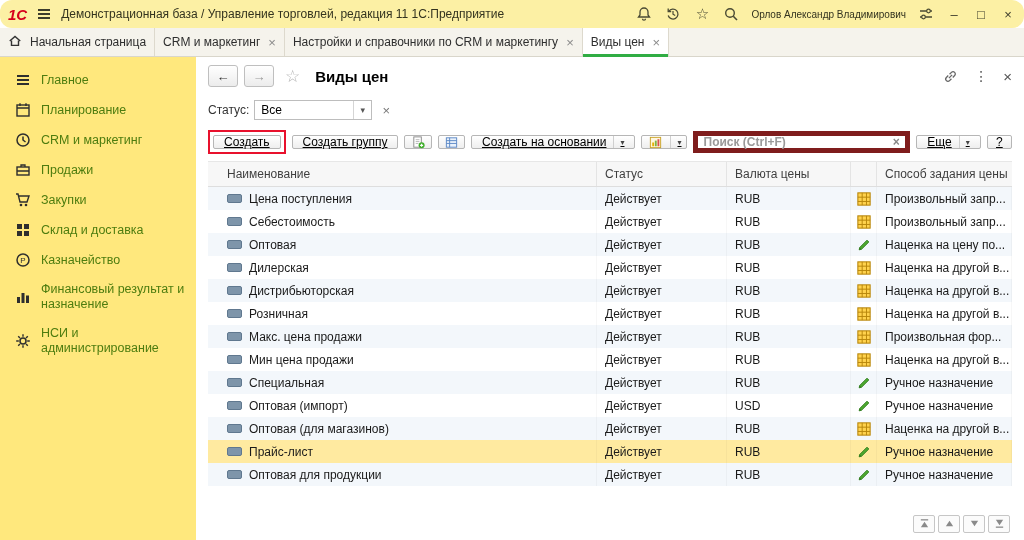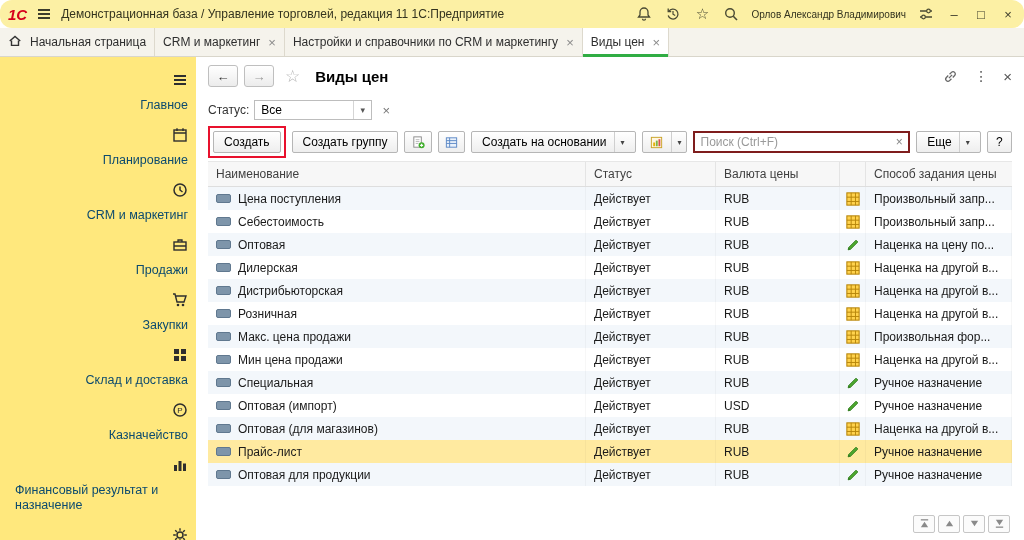--- a/index.html
+++ b/index.html
@@ -19,21 +19,21 @@
   
   .tabbar{height:28px;background:#f5f3ec;border-bottom:1px solid #d9d6cb;display:flex;align-items:stretch;font-size:12px;color:#2e2e2e;}
   .tab{display:flex;align-items:center;gap:8px;padding:0 8px;border-right:1px solid #ddd9cd;position:relative;cursor:pointer;white-space:nowrap;}
   .tab.active{background:#fff;}
   .tab.active::after{content:"";position:absolute;left:0;right:0;bottom:-1px;height:3px;background:#30ad44;}
   .tab-close{color:#8a8a8a;font-size:13px;cursor:pointer;}
   .t-ic svg{width:14px;height:14px;}
   
   .content{display:flex;height:484px;}
   .sidebar{width:196px;flex:none;background:#ffe87d;padding-top:8px;overflow:hidden;box-sizing:border-box;}
-  .sidebar-item{display:flex;align-items:flex-end;gap:10px;padding:7px 8px 7px 15px;cursor:pointer;color:#0c4a6e;font-size:12.5px;line-height:15px;flex-direction:column;}
+  .sidebar-item{display:flex;align-items:center;gap:10px;padding:7px 8px 7px 15px;cursor:pointer;color:#4d7c0f;font-size:12.5px;line-height:15px;}
   .s-icon{width:16px;height:16px;flex:none;}
   .s-icon svg{width:16px;height:16px;}
   .main{flex:1;min-width:0;display:flex;flex-direction:column;background:#fff;position:relative;}
   
   .main-header{height:38px;display:flex;align-items:center;gap:6px;padding:0 12px;flex:none;}
   .nav-btn{width:30px;height:22px;border:1px solid #bfbfbf;border-radius:3px;background:linear-gradient(#ffffff,#ececec);
            display:flex;align-items:center;justify-content:center;font-size:13px;color:#333;cursor:pointer;padding:0;}
   .nav-btn.fwd{color:#9a9a9a;}
   .fav-star{color:#b5b5b5;font-size:17px;margin:0 5px;cursor:pointer;}
   .page-title{font-size:15px;font-weight:bold;color:#000;margin:0 4px;}
@@ -43,38 +43,38 @@
   .form-close{font-size:15px;color:#555;cursor:pointer;}
   
   .filter-row{display:flex;align-items:center;gap:5px;padding:2px 12px;height:26px;flex:none;}
   .filter-label{color:#333;}
   .combo{width:118px;height:20px;border:1px solid #bdbdbd;display:flex;align-items:center;background:#fff;cursor:pointer;box-sizing:border-box;}
   .combo-value{flex:1;padding:0 6px;color:#000;}
   .combo-caret{width:17px;align-self:stretch;border-left:1px solid #d5d5d5;display:flex;align-items:center;justify-content:center;color:#555;font-size:9px;}
   .mini-x{width:18px;height:20px;display:flex;align-items:center;justify-content:center;color:#777;font-size:13px;cursor:pointer;}
   
   .toolbar{display:flex;align-items:center;gap:6px;padding:0 12px;height:34px;flex:none;}
-  .btn{height:22px;padding:0 10px;background:linear-gradient(#ffffff,#eeeeee);border:1px solid #b6b6b6;border-radius:2px;
-       font-family:inherit;font-size:12px;color:#000;display:inline-flex;align-items:center;gap:5px;cursor:pointer;white-space:nowrap;}
+  .btn{height:14px;padding:0 10px;background:linear-gradient(#ffffff,#eeeeee);border:1px solid #b6b6b6;border-radius:2px;
+       font-family:inherit;font-size:12px;color:#000;display:inline-flex;align-items:center;gap:5px;cursor:pointer;white-space:nowrap;text-decoration:underline;}
   .btn .caret{font-size:8px;color:#444;margin-left:2px;padding-left:6px;border-left:1px solid #cfcfcf;align-self:stretch;display:flex;align-items:center;}
   .icon-btn{width:28px;padding:0;justify-content:center;}
   .icon-btn svg{width:15px;height:15px;}
   .iconcaret-btn{padding:0 4px 0 6px;}
   .iconcaret-btn svg{width:15px;height:15px;}
   .red-box{border:2px solid #e8112d;padding:3px;display:inline-flex;align-items:center;}
-  .search-box{margin-left:auto;display:flex;align-items:center;width:224px;height:22px;border:2px solid #7f1d1d;background:#fff;box-sizing:border-box;}
+  .search-box{margin-left:auto;display:flex;align-items:center;width:224px;height:22px;border:5px solid #7f1d1d;background:#fff;box-sizing:border-box;font-weight:bold;}
   .search-box input{border:0;outline:0;flex:1;min-width:0;padding:0 6px;font:inherit;font-size:12px;color:#333;background:transparent;}
   .search-box input::placeholder{color:#9a9a9a;}
   .search-clear{width:18px;text-align:center;color:#888;font-size:12px;cursor:pointer;}
   .help-btn{width:26px;justify-content:center;padding:0;}
   
   .table-wrap{flex:1;margin:2px 12px 0 12px;overflow:hidden;}
   .thead{display:flex;height:24px;background:#f7f7f7;border-top:1px solid #e7e7e7;border-bottom:1px solid #dedede;color:#3f3f3f;}
   .th{display:flex;align-items:center;padding:0 8px;border-right:1px solid #e4e4e4;white-space:nowrap;overflow:hidden;box-sizing:border-box;cursor:pointer;}
-  .c-name{width:378px;}
+  .c-name{width:378px;margin-left:11px;}
   .c-status{width:130px;}
   .c-curr{width:124px;}
   .c-icon{width:26px;padding:0 4px;justify-content:center;}
   .c-method{flex:1;border-right:none;}
   .trow{display:flex;height:23px;align-items:stretch;color:#1a1a1a;cursor:pointer;}
   .trow:nth-child(odd){background:#f3f7fb;}
   .trow.selected{background:#ffeaa0;}
   .td{display:flex;align-items:center;gap:7px;padding:0 8px;white-space:nowrap;overflow:hidden;box-sizing:border-box;border-right:1px solid rgba(0,0,0,0.03);}
   .item-dash{width:13px;height:7px;border-radius:2px;background:#7e95aa;border:1px solid #60788f;flex:none;}
   .micon{width:14px;height:14px;display:inline-flex;flex:none;}

